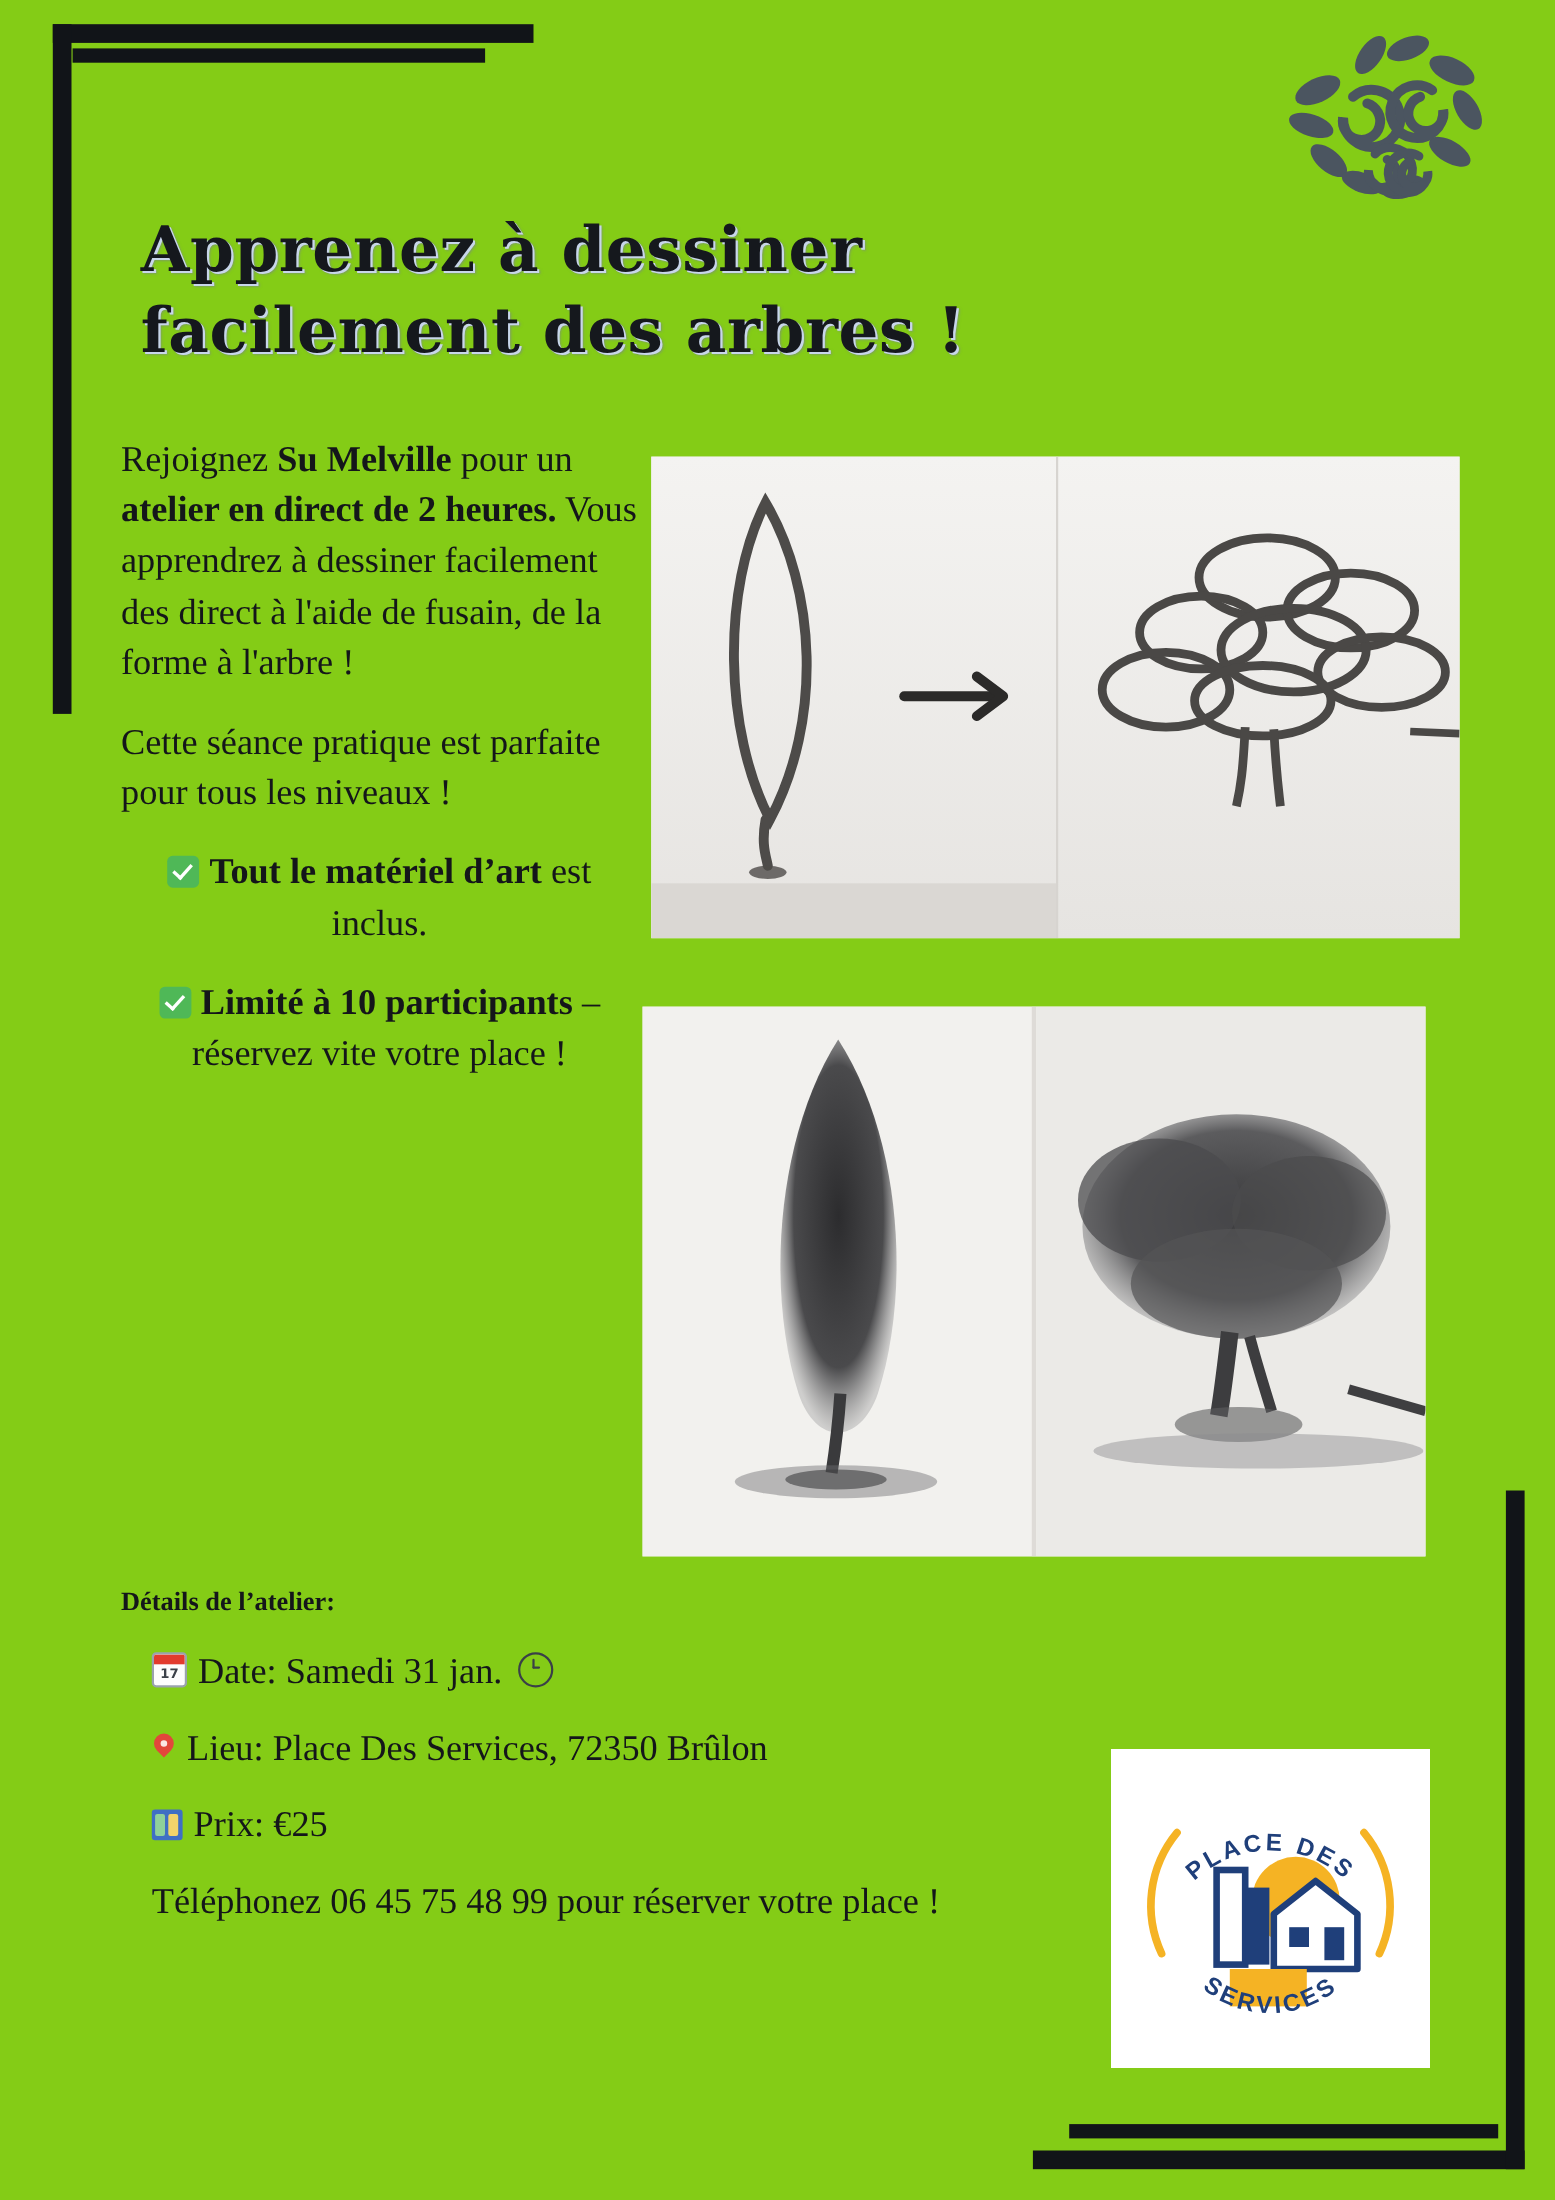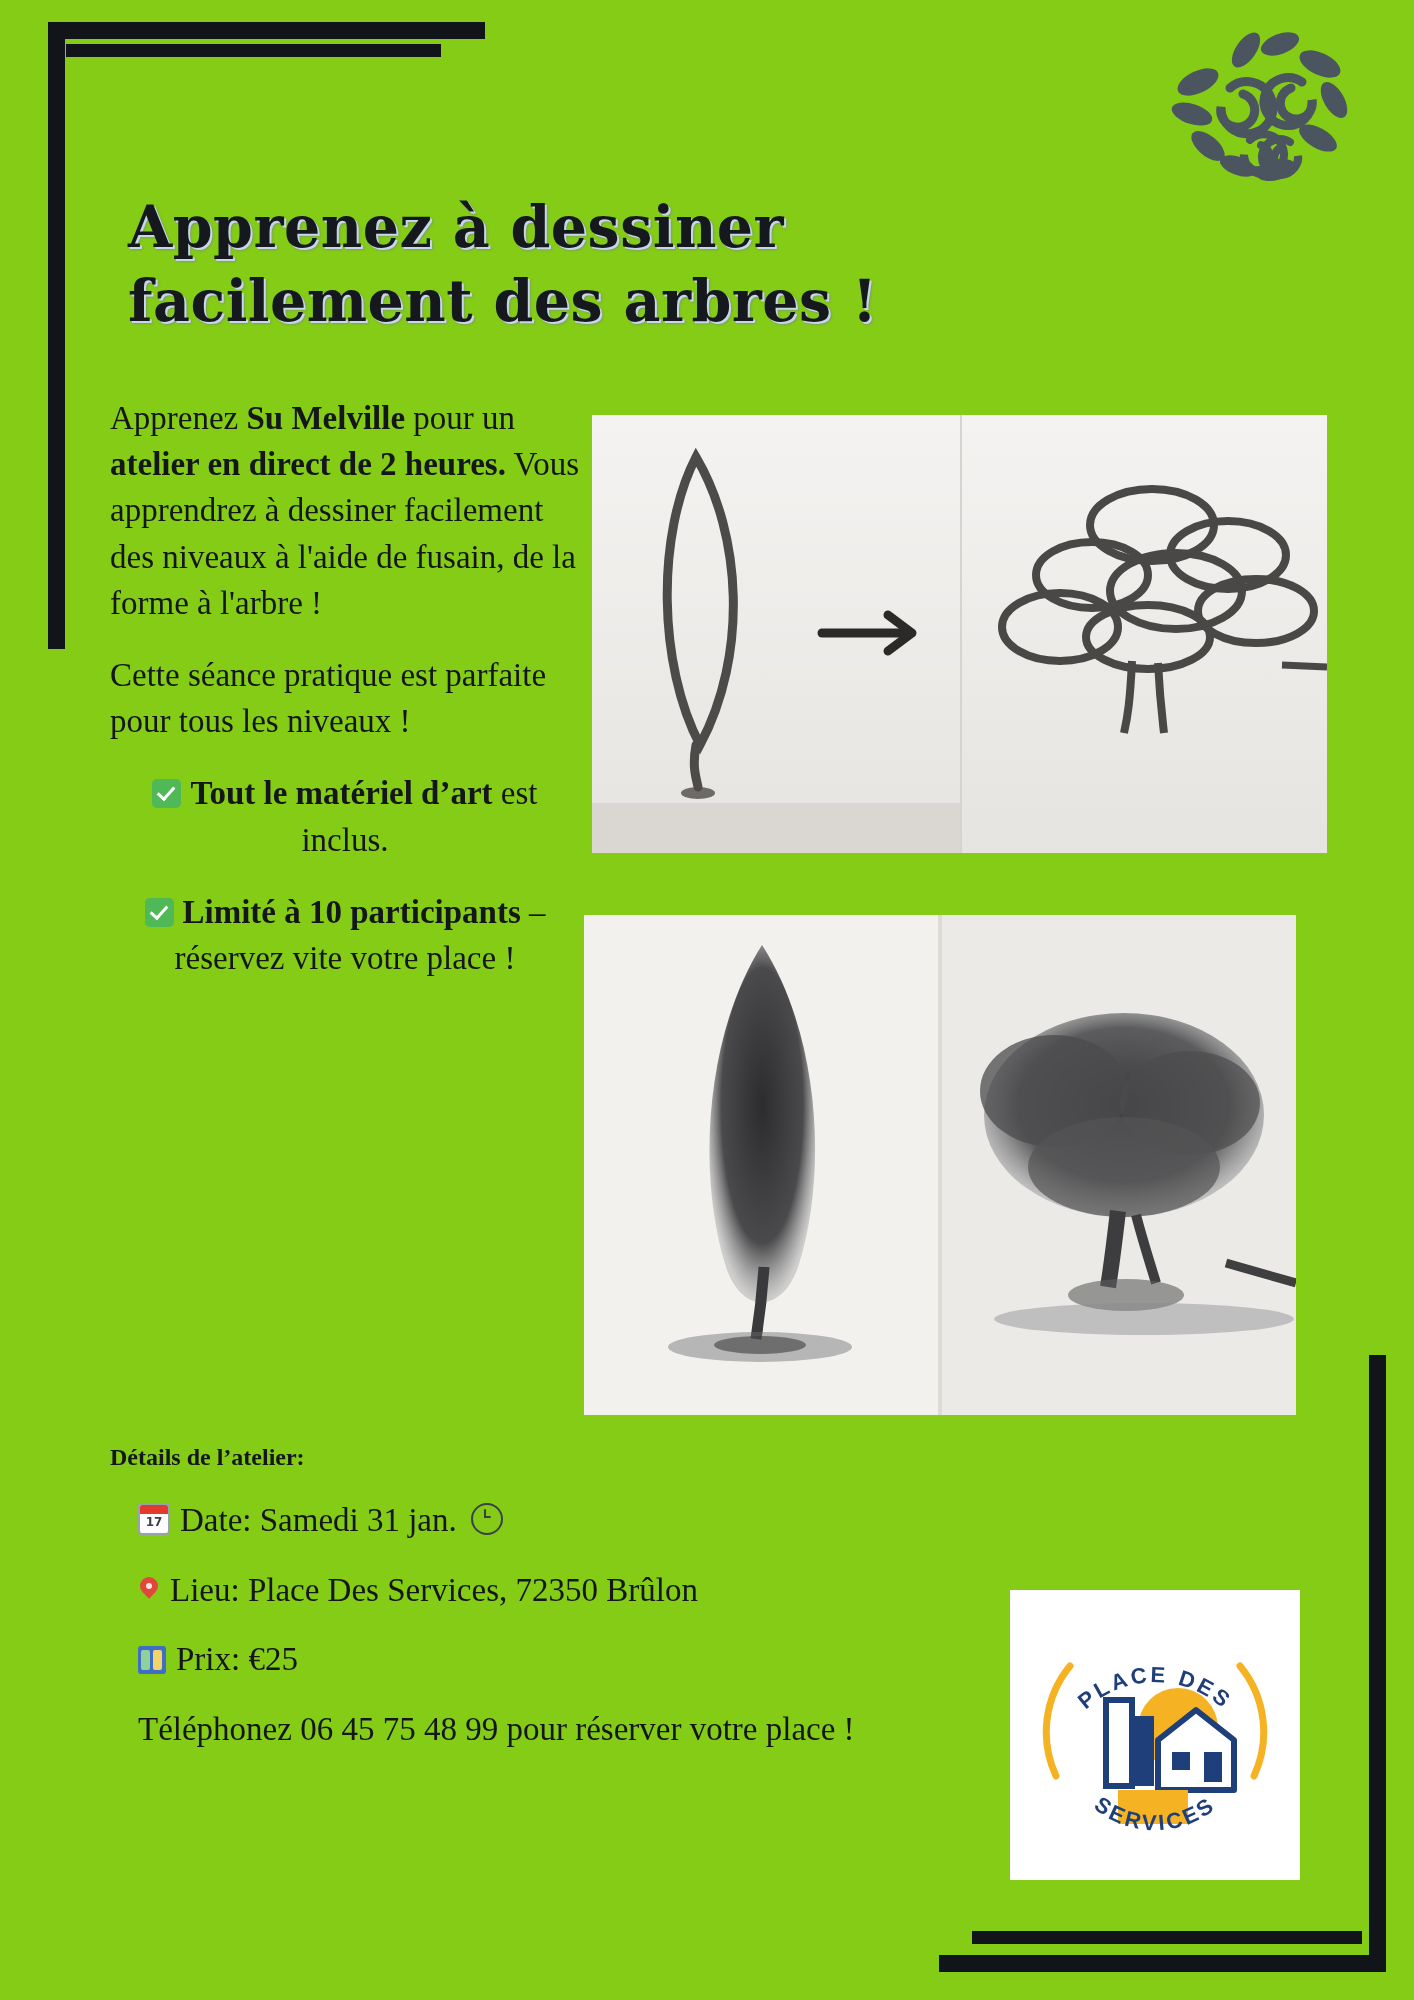--- a/index.html
+++ b/index.html
@@ -247,21 +247,21 @@
         <path d="M82,110 a20,20 0 1,1 -6,15 a13,13 0 1,0 17,-10" fill="none" stroke="#4b5560" stroke-width="8" stroke-linecap="round"></path>
         <path d="M122,112 a18,18 0 1,0 8,14 a12,12 0 1,1 -16,-9" fill="none" stroke="#4b5560" stroke-width="8" stroke-linecap="round"></path>
       </g>
     </svg>
   </div>
 
   <div class="title">Apprenez à dessiner facilement des arbres !</div>
 
   <div class="col-left">
     <p>
-      <span>Apprenez </span><strong>Su Melville</strong><span> pour un </span><strong>atelier en direct de 2 heures.</strong><span> Vous apprendrez à dessiner facilement des niveaux à l'aide de fusain, de la forme à l'arbre !</span>
+      <span>Rejoignez </span><strong>Su Melville</strong><span> pour un </span><strong>atelier en direct de 2 heures.</strong><span> Vous apprendrez à dessiner facilement des direct à l'aide de fusain, de la forme à l'arbre !</span>
     </p>
 
     <p>Cette séance pratique est parfaite pour tous les niveaux !</p>
 
     <p class="bullet-line">
       <span class="check"></span><strong>Tout le matériel d’art</strong><span> est inclus.</span>
     </p>
 
     <p class="bullet-line">
       <span class="check"></span><strong>Limité à 10 participants</strong><span> – réservez vite votre place !</span>

